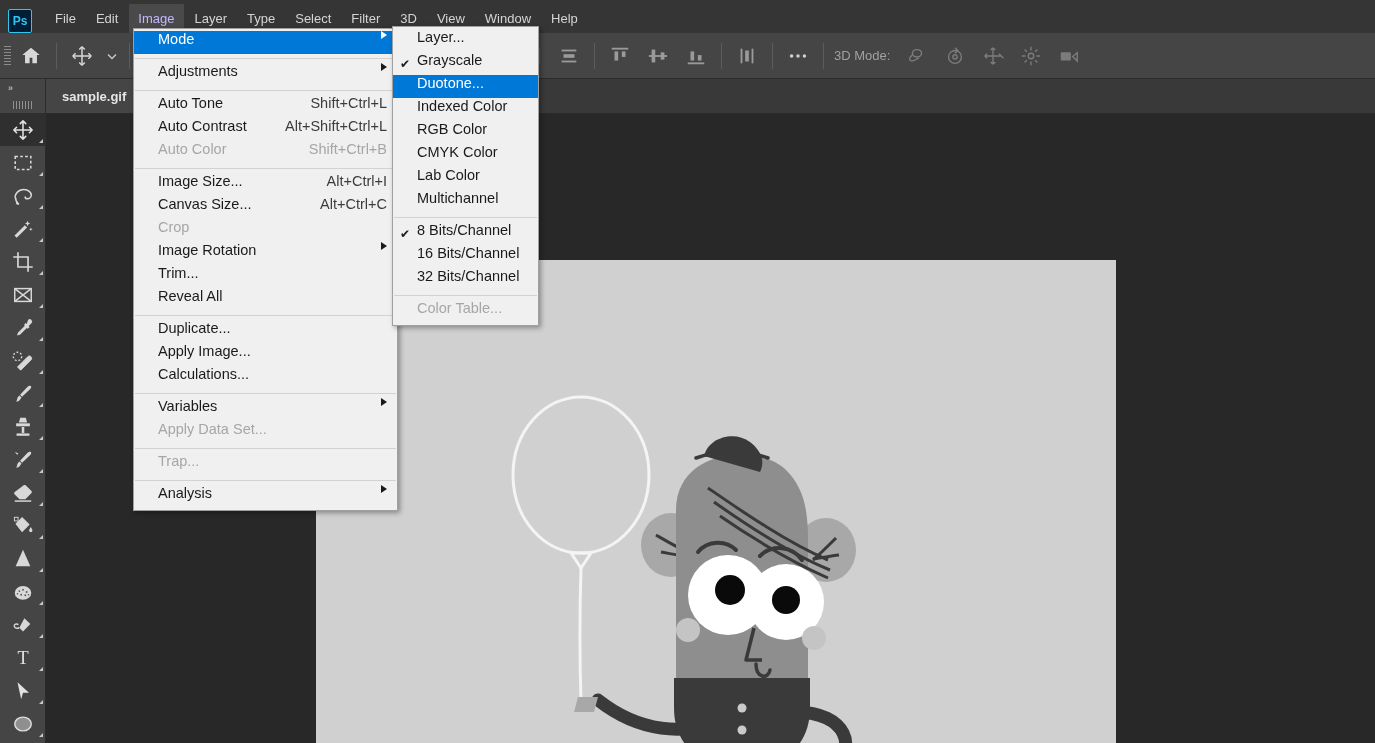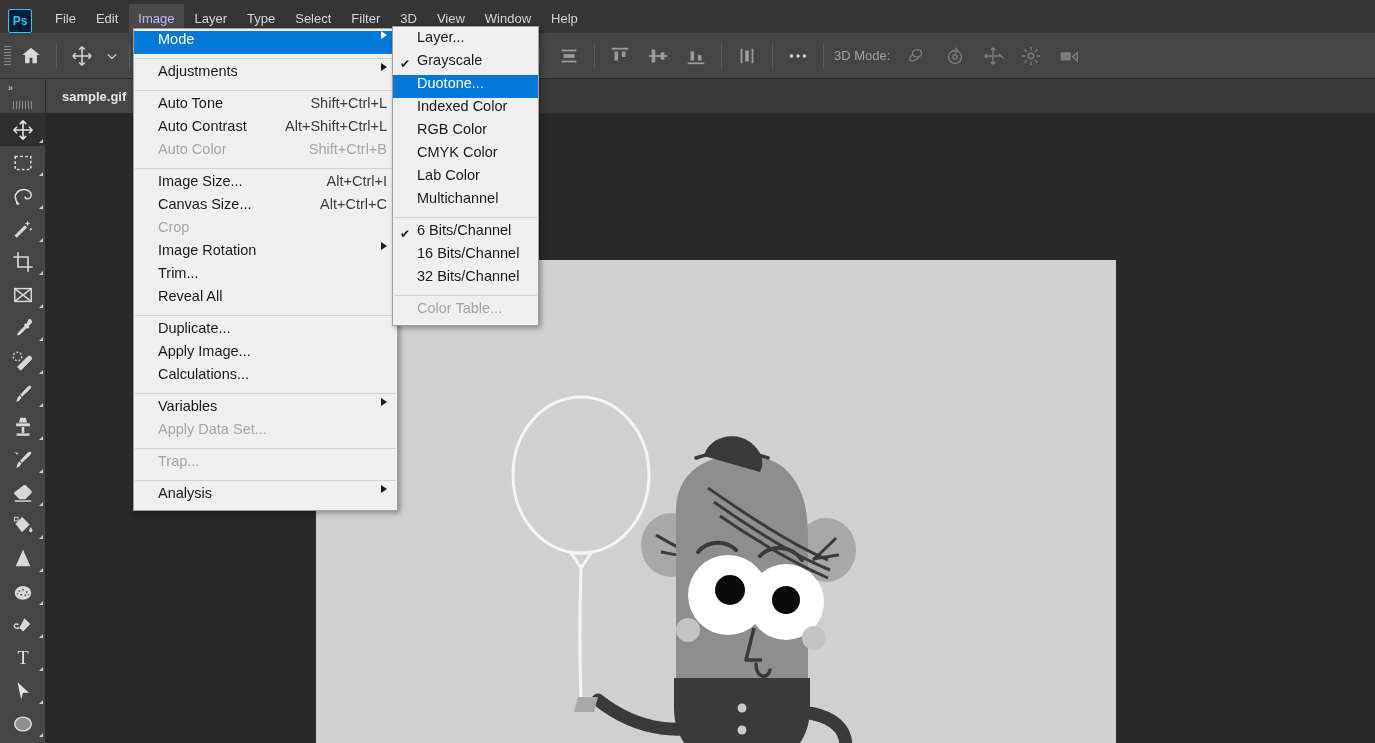--- a/index.html
+++ b/index.html
@@ -606,21 +606,21 @@
       </div>
       <div class="mrow">
         <span class="lbl">Lab Color</span>
       </div>
       <div class="mrow">
         <span class="lbl">Multichannel</span>
       </div>
       <div class="msep"></div>
       <div class="mrow">
         <span class="chk">✔</span>
-        <span class="lbl">6 Bits/Channel</span>
+        <span class="lbl">8 Bits/Channel</span>
       </div>
       <div class="mrow">
         <span class="lbl">16 Bits/Channel</span>
       </div>
       <div class="mrow">
         <span class="lbl">32 Bits/Channel</span>
       </div>
       <div class="msep"></div>
       <div class="mrow disabled">
         <span class="lbl">Color Table...</span>

